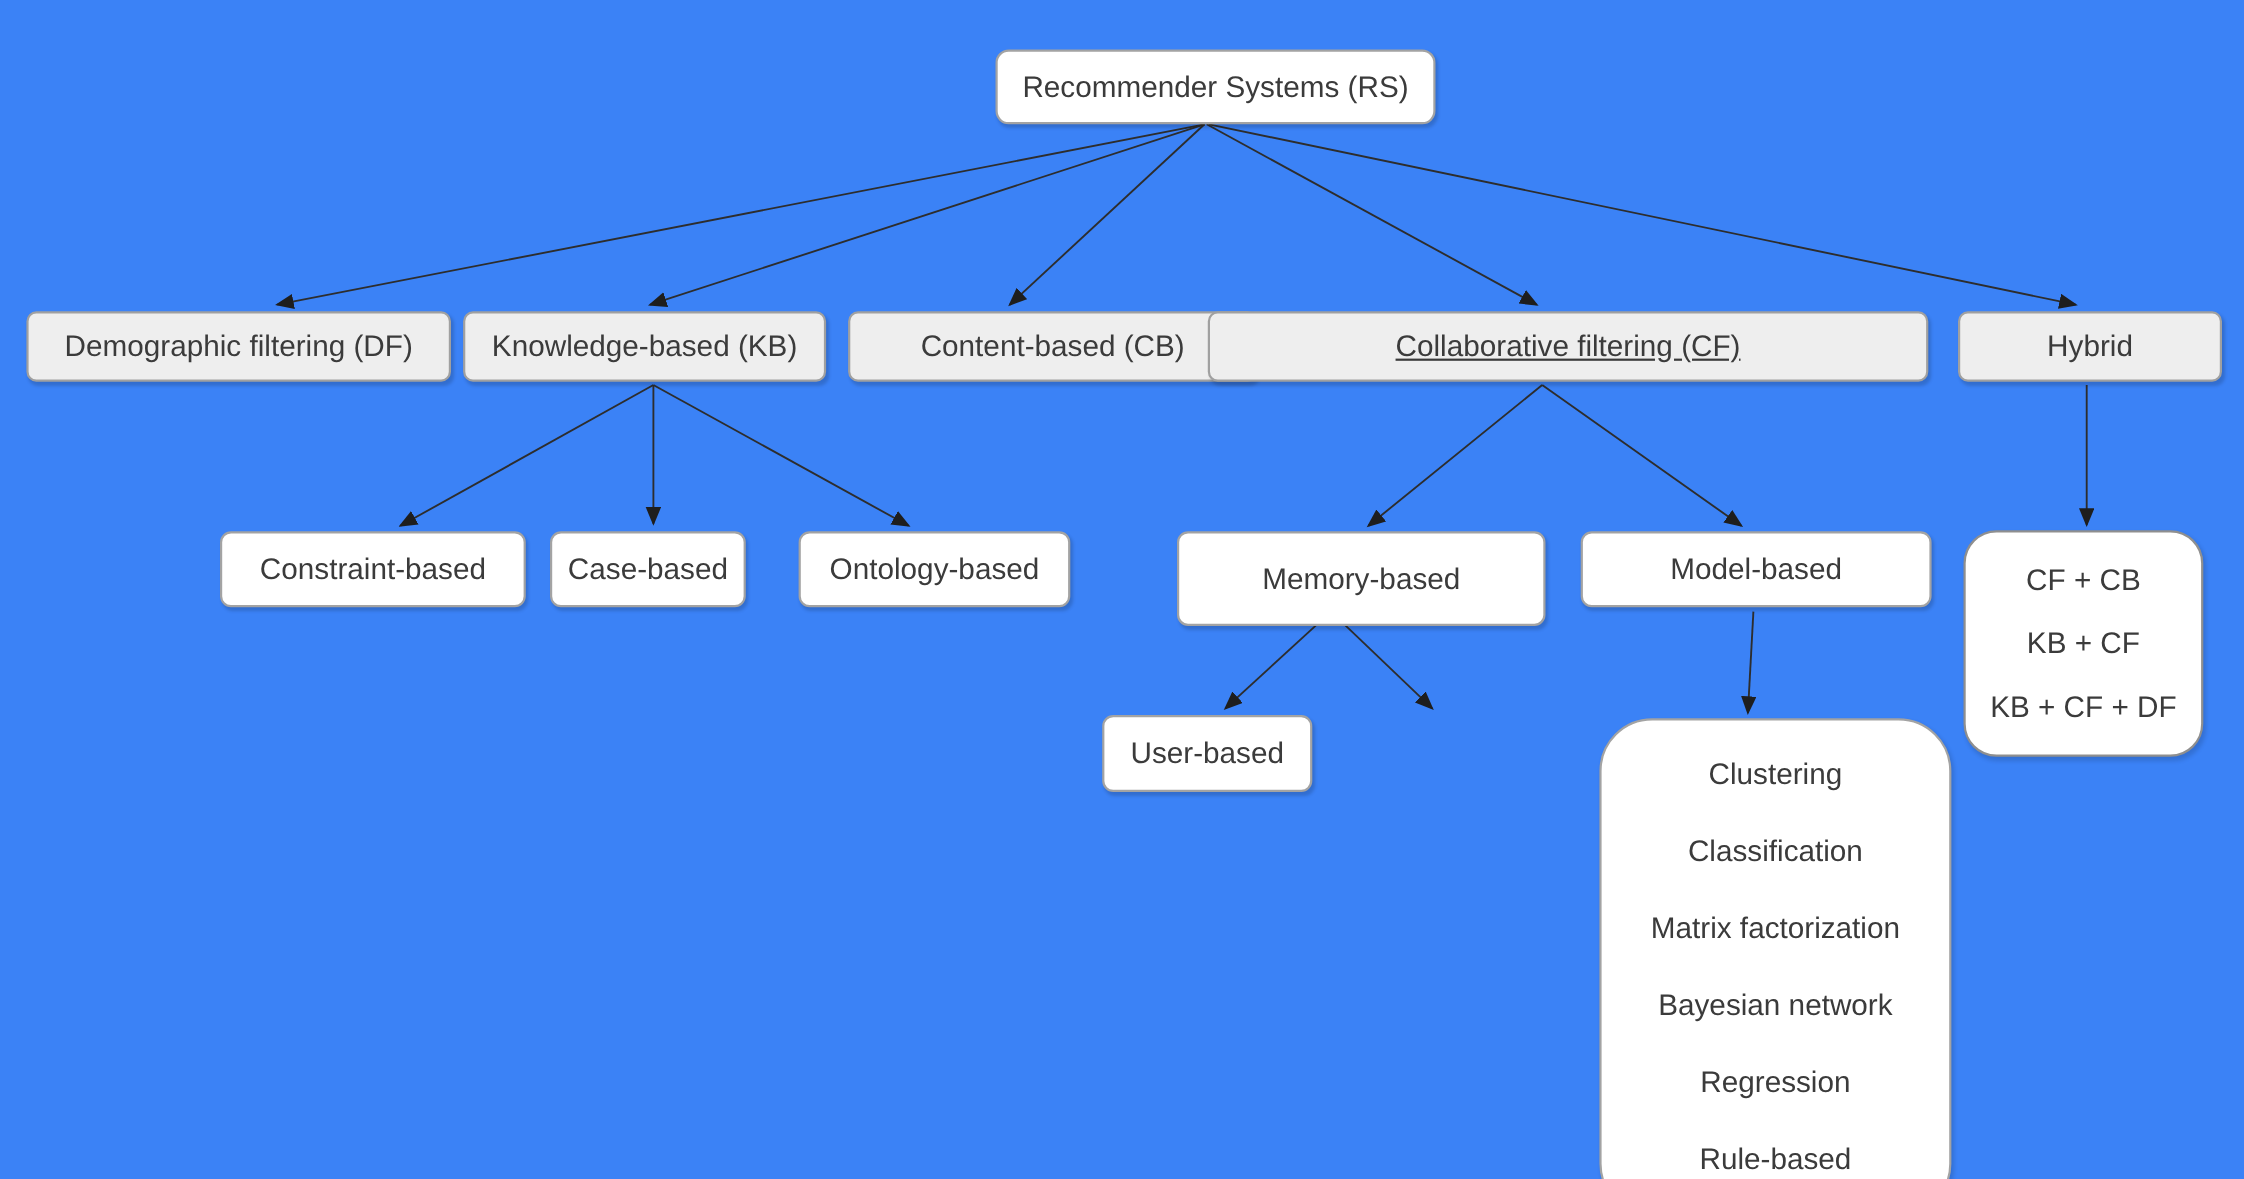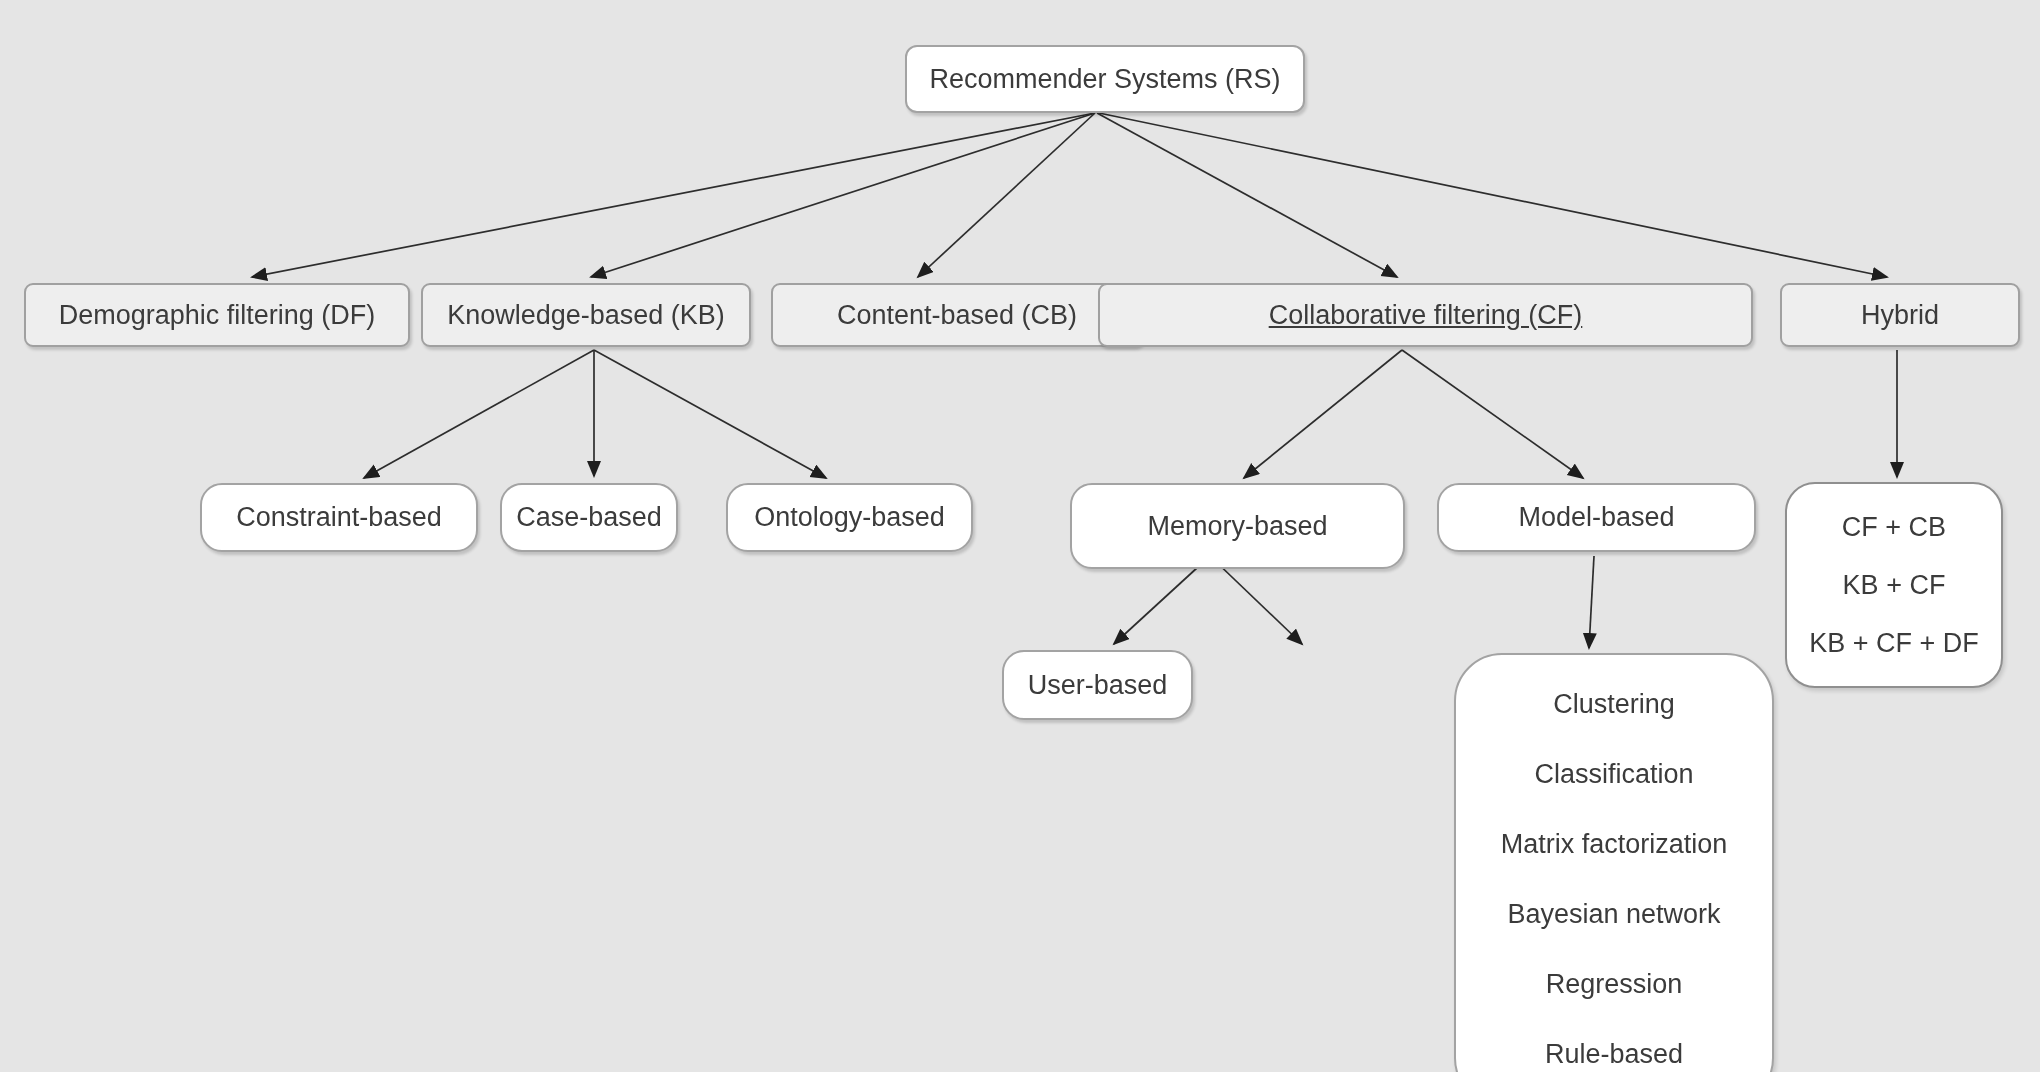--- a/index.html
+++ b/index.html
@@ -5,40 +5,40 @@
   html, body {
     margin: 0;
     padding: 0;
     background: #ffffff;
     font-family: "Liberation Sans", "DejaVu Sans", sans-serif;
   }
   #canvas {
     position: relative;
     width: 2040px;
     height: 1072px;
-    background: #e5e5e5;
+    background: #3b82f6;
     overflow: hidden;
   }
   #edges-svg {
     position: absolute;
     left: 0; top: 0;
     width: 2040px;
     height: 1072px;
     pointer-events: none;
   }
   .edge {
     stroke: #2d2d2d;
     stroke-width: 1.7;
     fill: none;
   }
   .node {
     position: absolute;
     box-sizing: border-box;
     border: 2px solid #a3a3a3;
-    border-radius: 22px;
+    border-radius: 10px;
     background: #ffffff;
     display: flex;
     align-items: center;
     justify-content: center;
     text-align: center;
     font-size: 27px;
     color: #3b3b3b;
     box-shadow: 2px 3px 3px rgba(0,0,0,0.16);
   }
   .node.level2 {

